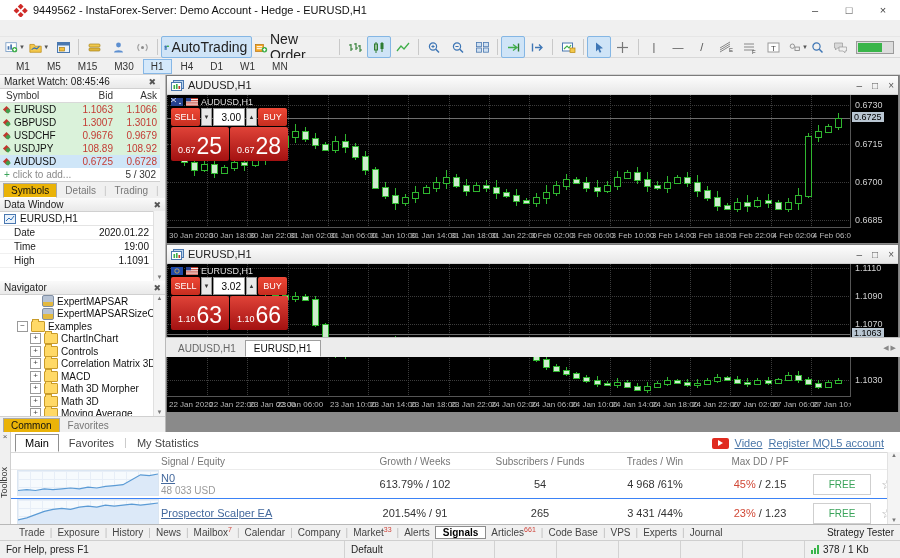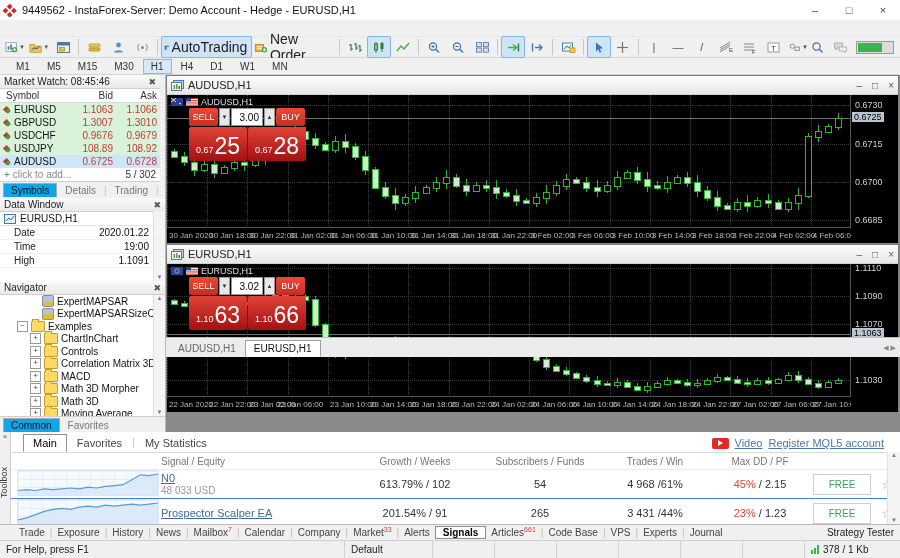--- a/index.html
+++ b/index.html
@@ -1,21 +1,21 @@
 <!DOCTYPE html>
 <html><head>
 <meta charset="utf-8">
 <style>
   html,body{margin:0;padding:0;background:#555;}
   #app{position:relative;width:900px;height:558px;background:#f0f0f0;overflow:hidden;
        font-family:"Liberation Sans",sans-serif;font-size:11px;color:#222;}
   .abs{position:absolute;}
 
   
-  .titlebar{left:0;top:0;width:900px;height:20px;background:#fff;display:flex;align-items:center;padding-left:2px;box-sizing:border-box;}
+  .titlebar{left:0;top:0;width:900px;height:20px;background:#fff;display:flex;align-items:center;padding-left:13px;box-sizing:border-box;}
   .titlebar .ttl{margin-left:5px;font-size:11px;color:#111;}
   .wctrls{margin-left:auto;display:flex;}
   .wctrl{width:34px;height:20px;display:flex;align-items:center;justify-content:center;color:#444;font-size:11px;}
   .menubar{left:0;top:20px;width:900px;height:16px;display:flex;align-items:center;padding-left:4px;box-sizing:border-box;}
   .menu-item{padding:1px 8px;color:#222;}
   .toolbar{left:0;top:36px;width:900px;height:22px;border-top:1px solid #e6e6e6;border-bottom:1px solid #d8d8d8;display:flex;align-items:center;box-sizing:border-box;padding-left:3px;background:#f0f0f0;}
   .tb-sep{width:1px;height:16px;background:#c9c9c9;margin:0 3px;}
   .tb-btn{height:20px;min-width:20px;display:flex;align-items:center;justify-content:center;border:1px solid transparent;border-radius:2px;padding:0 1px;position:relative;}
   .tb-btn.active{background:#cfe4f7;border-color:#84b6e4;}
   .tb-btn .lbl{font-size:14px;margin:0 3px 0 2px;color:#222;}
@@ -45,21 +45,21 @@
   .mw-row .bid{width:45px;text-align:right;color:#c33b33;}
   .mw-row .ask{width:44px;text-align:right;padding-right:3px;color:#c33b33;}
   .dmd{width:8px;height:8px;position:relative;display:inline-block;}
   .dmd::before{content:"";position:absolute;left:1px;top:1px;width:5px;height:5px;background:#c2362c;transform:rotate(45deg);}
   .dmd::after{content:"";position:absolute;left:3px;top:3px;width:4px;height:4px;background:#3f9e4d;transform:rotate(45deg);}
   .mw-add{display:flex;height:13px;align-items:center;font-size:10px;color:#8a8a8a;padding-left:4px;}
   .mw-add .plus{color:#3aa35a;margin-right:3px;font-size:10px;}
   .mw-add .cnt{margin-left:auto;color:#333;padding-right:4px;}
   .mini-tabs{display:flex;align-items:flex-end;height:16px;background:#f0f0f0;border-top:1px solid #d0d0d0;font-size:10px;color:#777;padding-left:3px;}
   .mini-tab{padding:1px 7px;border:1px solid transparent;}
-  .mini-tab.active{background:#0ea5e9;border-color:#a9a9a9;border-bottom-color:#fff;color:#111;}
+  .mini-tab.active{background:#eab308;border-color:#a9a9a9;border-bottom-color:#fff;color:#111;}
   .mini-sep{color:#c5c5c5;align-self:center;}
   .dw{left:0;top:123px;width:165px;height:83px;background:#fff;}
   .dw-sym{display:flex;align-items:center;height:13px;gap:4px;padding-left:4px;font-size:10px;color:#111;border-bottom:1px solid #e4e4e4;}
   .dw-row{display:flex;height:13px;align-items:center;font-size:10px;border-bottom:1px solid #f0f0f0;}
   .dw-row .k{flex:1;padding-left:14px;color:#222;}
   .dw-row .v{padding-right:16px;color:#111;}
   .sbar{position:absolute;right:0;width:11px;background:#f4f4f4;border-left:1px solid #e0e0e0;font-size:6px;color:#777;text-align:center;}
   .sbar .th{background:#d5d5d5;width:7px;margin:1px auto;}
   .nav{left:0;top:206px;width:165px;height:151px;background:#fff;}
   .tree{height:121px;overflow:hidden;position:relative;}
@@ -84,40 +84,40 @@
   .xl{position:absolute;top:3px;white-space:nowrap;}
   .gv{position:absolute;top:0;bottom:0;width:0;border-left:1px dotted #3c3c3c;}
   .gh{position:absolute;left:0;right:0;height:0;border-top:1px dotted #3c3c3c;}
   .bidline{position:absolute;left:0;right:0;height:1px;background:#6e6e6e;}
   .wick{position:absolute;width:1px;background:#2fb62f;}
   .body{position:absolute;width:5px;border:1px solid #2fb62f;box-sizing:content-box;}
   .body.bull{background:#000;}
   .body.bear{background:#cdeccd;}
   .legend{position:absolute;left:4px;top:2px;display:flex;align-items:center;gap:3px;color:#ddd;font-size:9px;z-index:6;}
   .flag{width:12px;height:8px;display:inline-block;}
-  .tp{position:absolute;left:4px;top:13px;width:118px;z-index:5;margin-left:18px;}
+  .tp{position:absolute;left:4px;top:13px;width:118px;z-index:5;}
   .tp-r1{display:flex;height:18px;gap:1px;}
   .tp-sb{width:29px;background:linear-gradient(#ef4836,#c62d1f);color:#fff;font-size:9px;display:flex;align-items:center;justify-content:center;border-radius:2px;}
   .tp-spin{width:11px;background:#e8e8e8;border:1px solid #9a9a9a;color:#333;font-size:6px;display:flex;align-items:center;justify-content:center;box-sizing:border-box;}
   .tp-vol{width:32px;background:#fff;border:1px solid #9a9a9a;color:#000;font-size:10px;display:flex;align-items:center;justify-content:flex-end;padding-right:3px;box-sizing:border-box;}
   .tp-r2{display:flex;gap:1px;margin-top:1px;}
   .tp-px{width:58px;height:34px;background:linear-gradient(#e04338,#a31111);color:#fff;display:flex;align-items:flex-end;justify-content:center;border-radius:2px;}
   .tp-px .sm{font-size:9px;margin:0 1px 6px 0;}
   .tp-px .bg{font-size:23px;line-height:30px;}
   .ctabs{left:166px;top:337px;width:734px;height:20px;background:#ececec;border-top:1px solid #bdbdbd;display:flex;align-items:flex-end;padding-left:3px;box-sizing:border-box;}
   .ctab{font-size:10px;color:#666;padding:2px 8px;border:1px solid transparent;}
   .ctab.active{background:#fff;border-color:#9f9f9f;border-bottom-color:#fff;color:#111;}
   .ctab-arrows{margin-left:auto;margin-right:4px;color:#888;font-size:7px;align-self:center;}
 
   
   .tb-strip{left:0;top:432px;width:11px;height:108px;background:#f0f0f0;border-right:1px solid #cfcfcf;box-sizing:border-box;}
   .tb-strip .x{display:block;text-align:center;font-size:8px;color:#555;}
   .tb-strip .vt{position:absolute;left:-1px;top:66px;transform:rotate(-90deg);transform-origin:left top;font-size:9px;color:#333;white-space:nowrap;}
   .sigs{left:11px;top:432px;width:889px;height:92px;background:#fff;box-sizing:border-box;}
-  .sig-tabs{height:20px;display:flex;align-items:flex-end;border-bottom:1px solid #d9d9d9;padding-left:12px;background:#fff;}
+  .sig-tabs{height:20px;display:flex;align-items:flex-end;border-bottom:1px solid #d9d9d9;padding-left:4px;background:#fff;}
   .sig-tab{font-size:11px;color:#444;padding:2px 9px;border:1px solid transparent;}
   .sig-tab.active{border-color:#8f8f8f;border-bottom-color:#fff;background:#fff;color:#000;}
   .sig-links{margin-left:auto;display:flex;align-items:center;gap:6px;margin-right:16px;margin-bottom:3px;}
   .yt{width:17px;height:11px;background:#e02b20;border-radius:2px;position:relative;}
   .yt::before{content:"";position:absolute;left:6px;top:2.5px;border-left:5px solid #fff;border-top:3px solid transparent;border-bottom:3px solid transparent;}
   .lnk{color:#4a76a8;text-decoration:underline;font-size:11px;}
   .sig-grid{display:grid;grid-template-columns:150px 1fr 130px 120px 110px 100px 64px 26px;align-items:center;}
   .sig-hdr{height:16px;color:#777;font-size:10px;border-bottom:1px solid #ececec;}
   .sig-hdr div{text-align:center;}
   .sig-hdr .h-name{text-align:left;}

